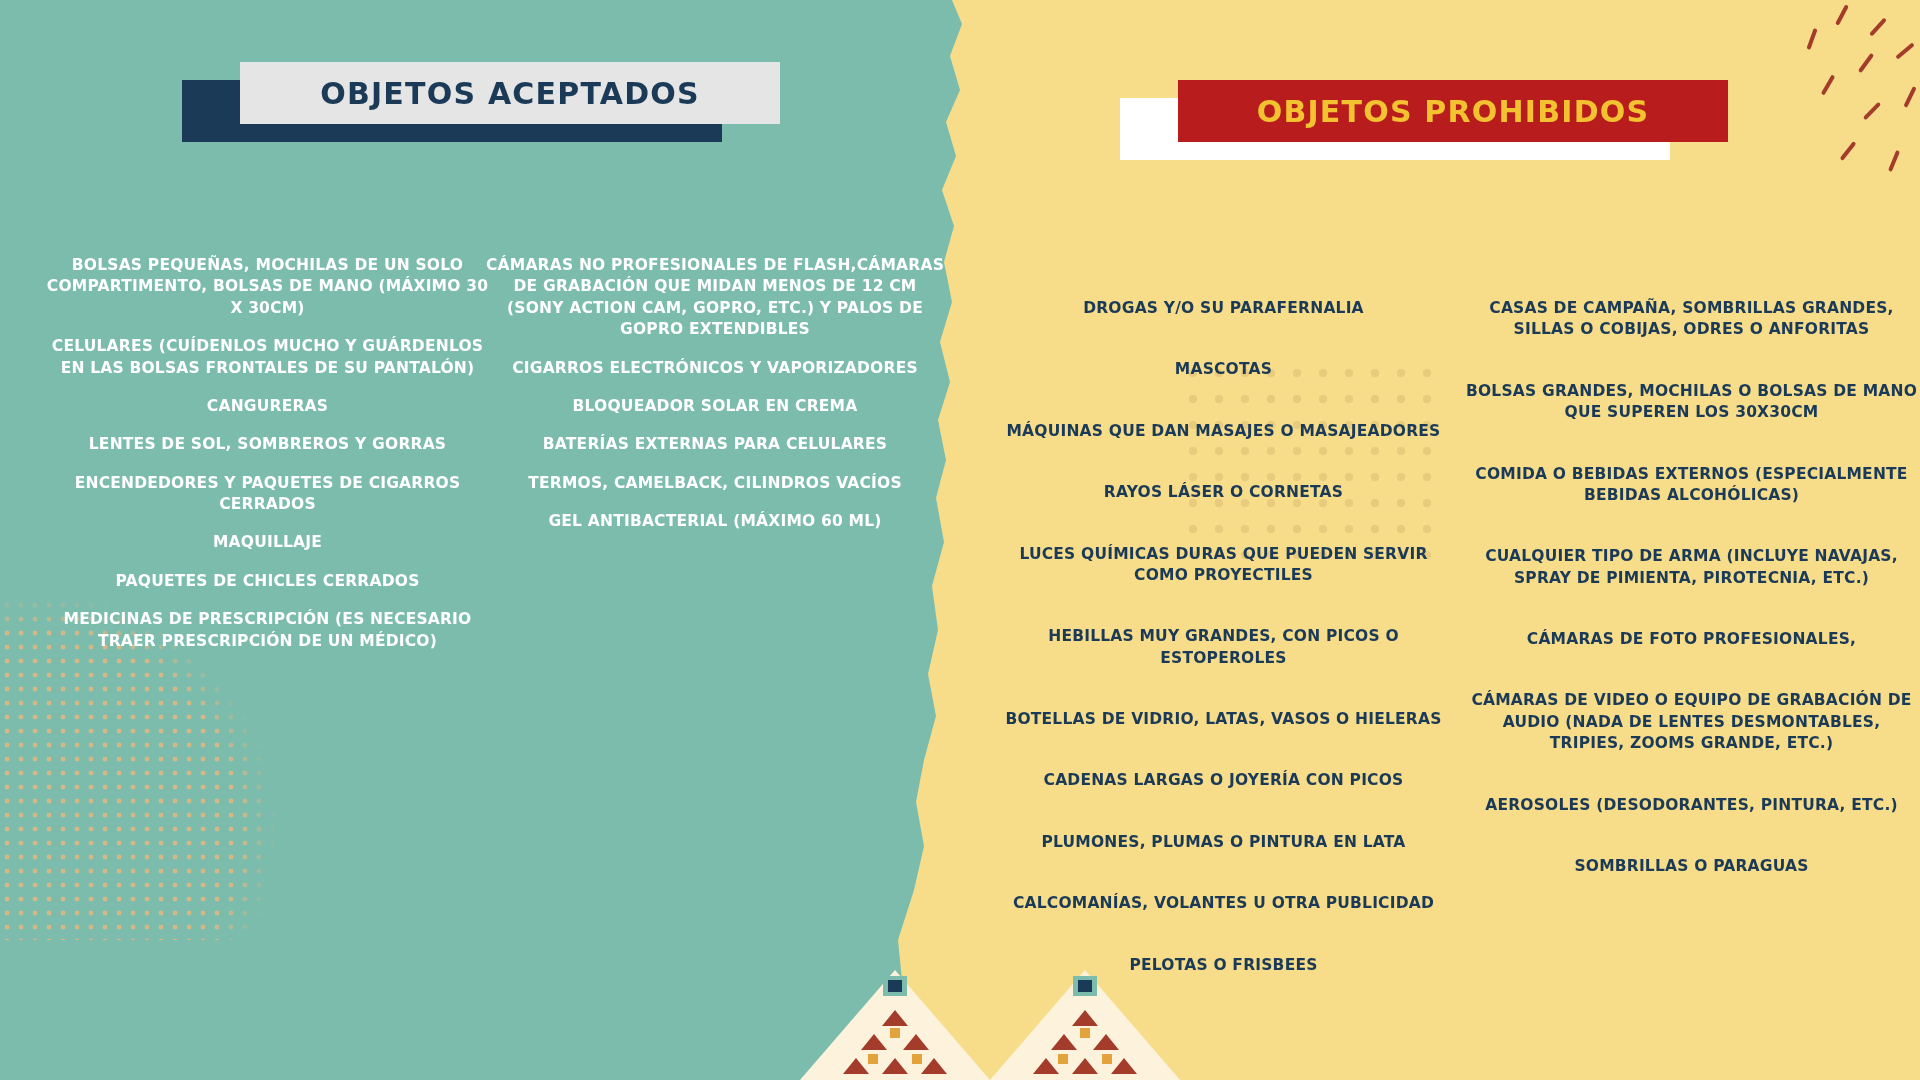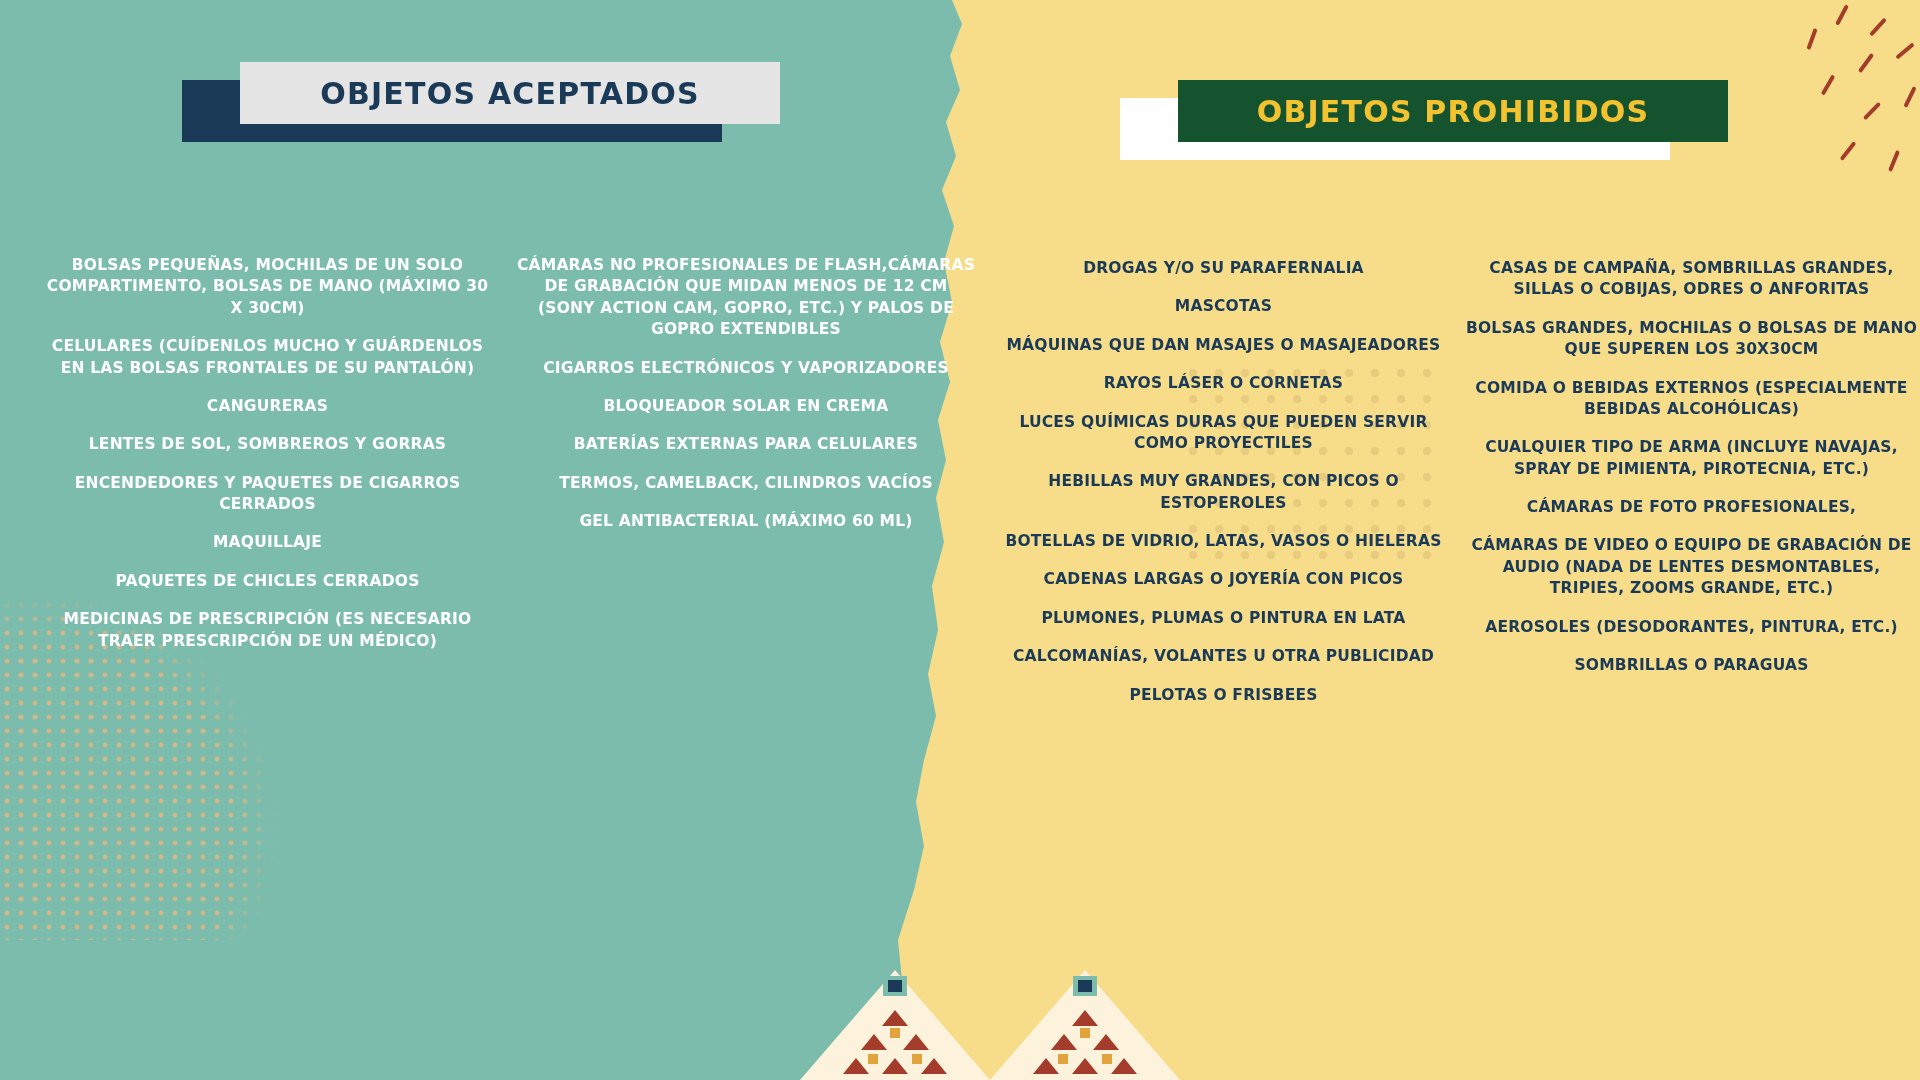--- a/index.html
+++ b/index.html
@@ -106,38 +106,38 @@
   #hdr-accepted .title { color: #1b3a57; }
 
   #hdr-prohibited {
     left: 1178px; top: 80px;
     width: 550px;
   }
   #hdr-prohibited .shadow {
     background: #ffffff;
     transform: translate(-58px, 18px);
   }
-  #hdr-prohibited .plate { background: #14532d; }
+  #hdr-prohibited .plate { background: #b91c1c; }
   #hdr-prohibited .title { color: #f2c230; }
 
   
   .col {
     position: absolute;
     font-family: "DejaVu Sans", sans-serif;
     font-weight: bold;
     font-size: 15.5px;
     line-height: 1.38;
     letter-spacing: .2px;
   }
   .col .item { margin-bottom: 17px; text-align: center; }
   .col.light .item { color: #ffffff; }
-  .col.dark .item { color: #1b3a57; }
+  .col.dark .item { color: #1b3a57; margin-top: 40px; }
 
   #col-a1 { left: 40px;  top: 255px; width: 455px; }
-  #col-a2 { left: 516px; top: 255px; width: 460px; }
+  #col-a2 { left: 485px; top: 255px; width: 460px; }
   #col-p1 { left: 996px; top: 258px; width: 455px; }
   #col-p2 { left: 1464px;top: 258px; width: 455px; }
 
   
   .tent {
     position: absolute;
     bottom: 0;
     width: 190px; height: 110px;
   }
   #tent-1 { left: 800px; }

